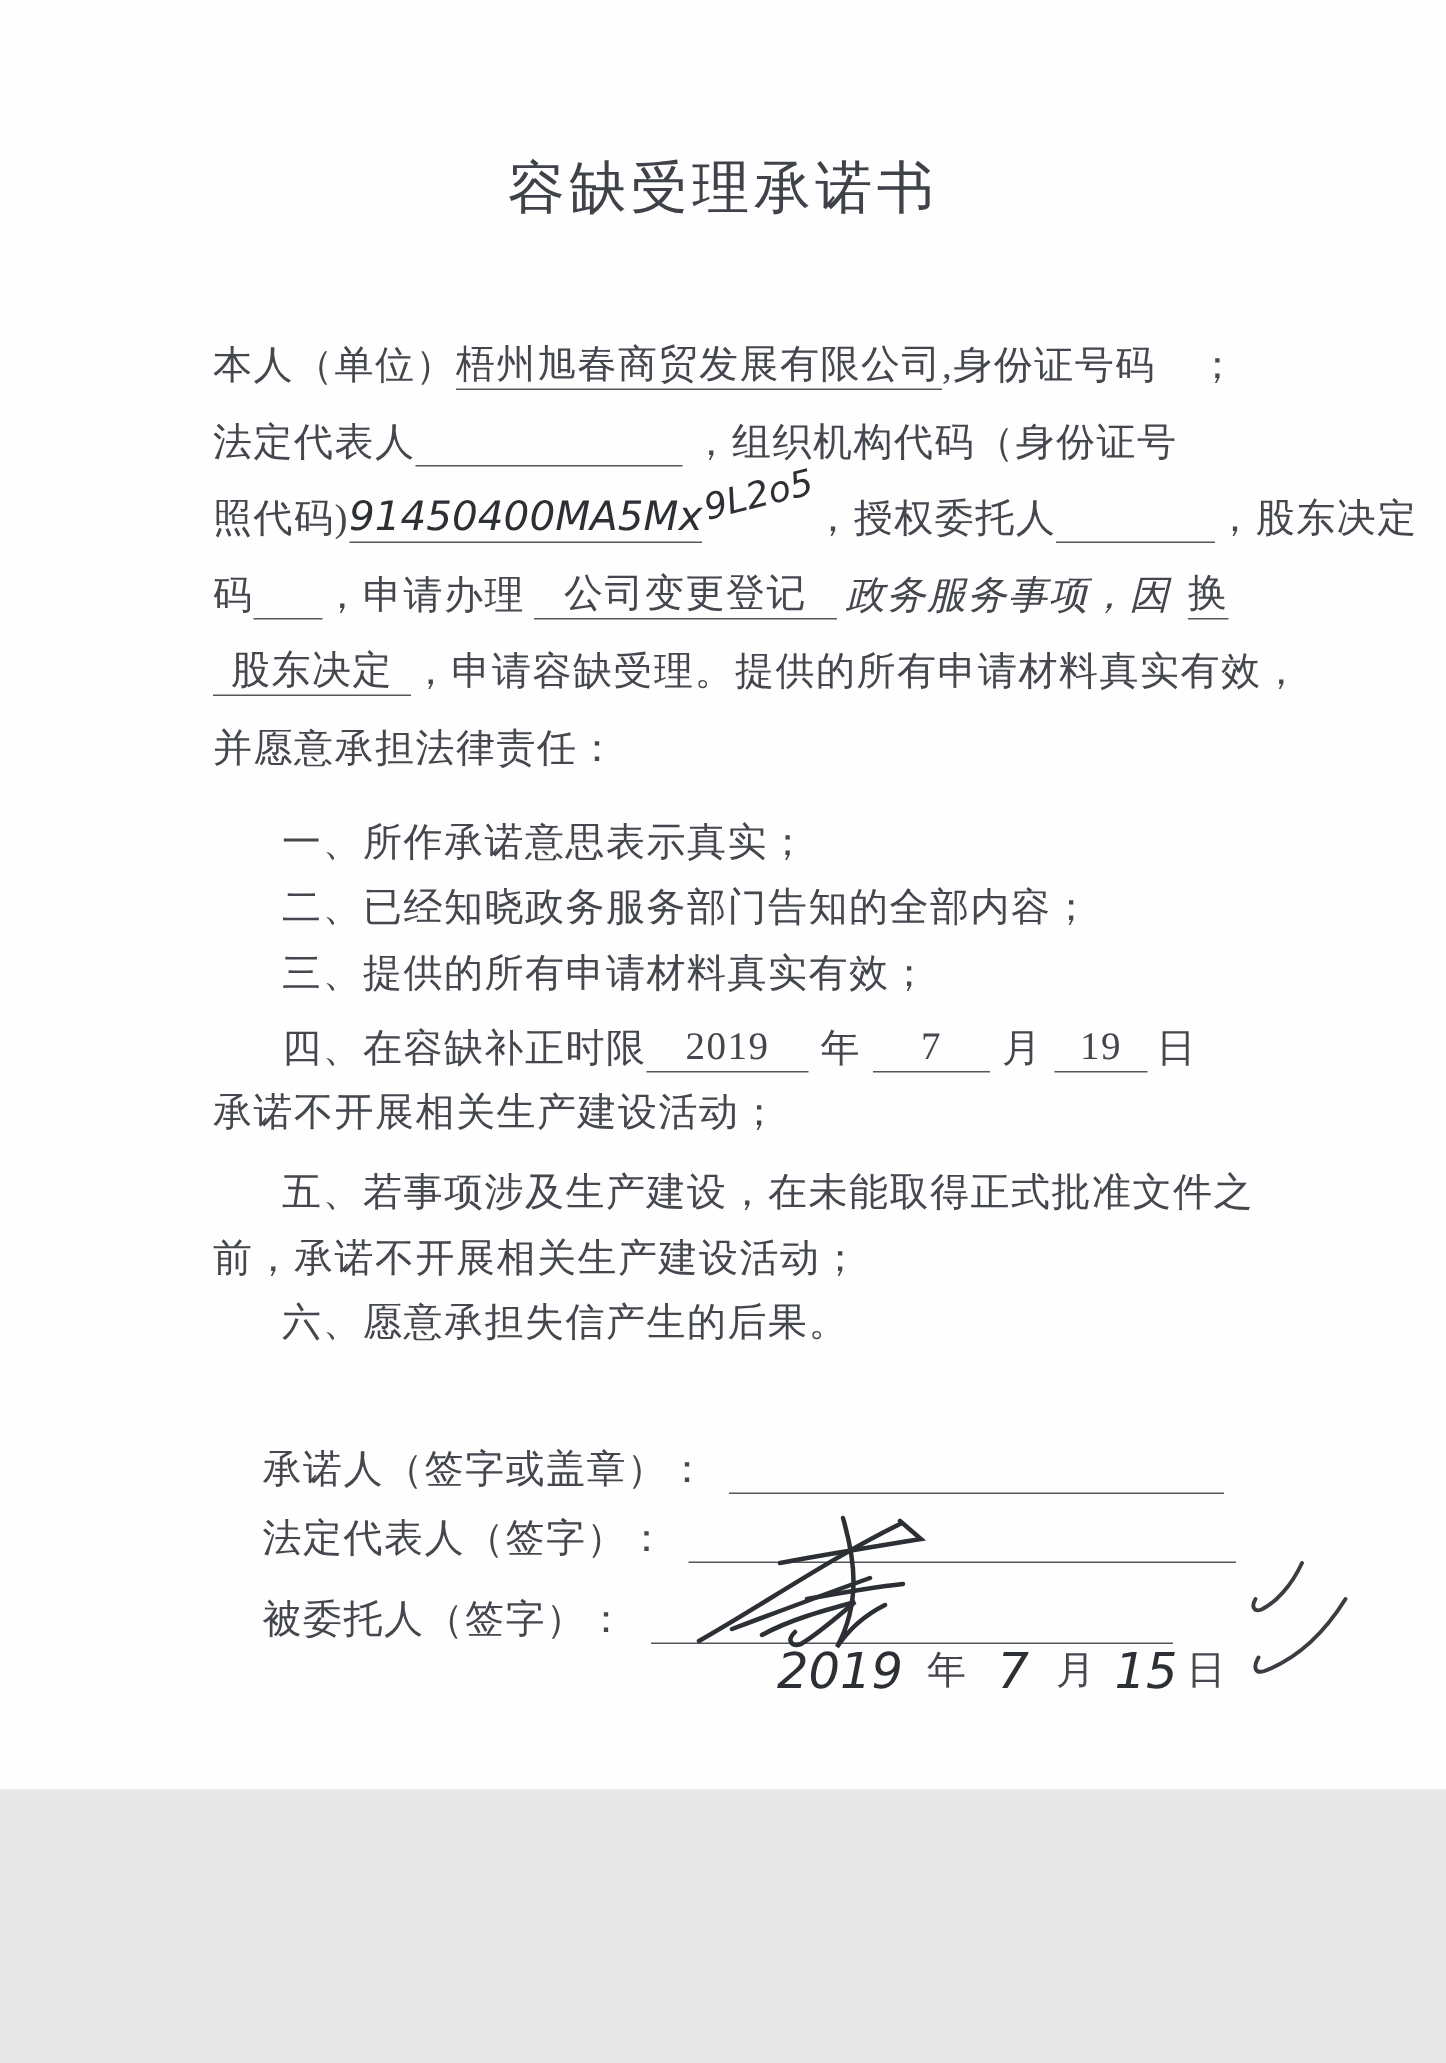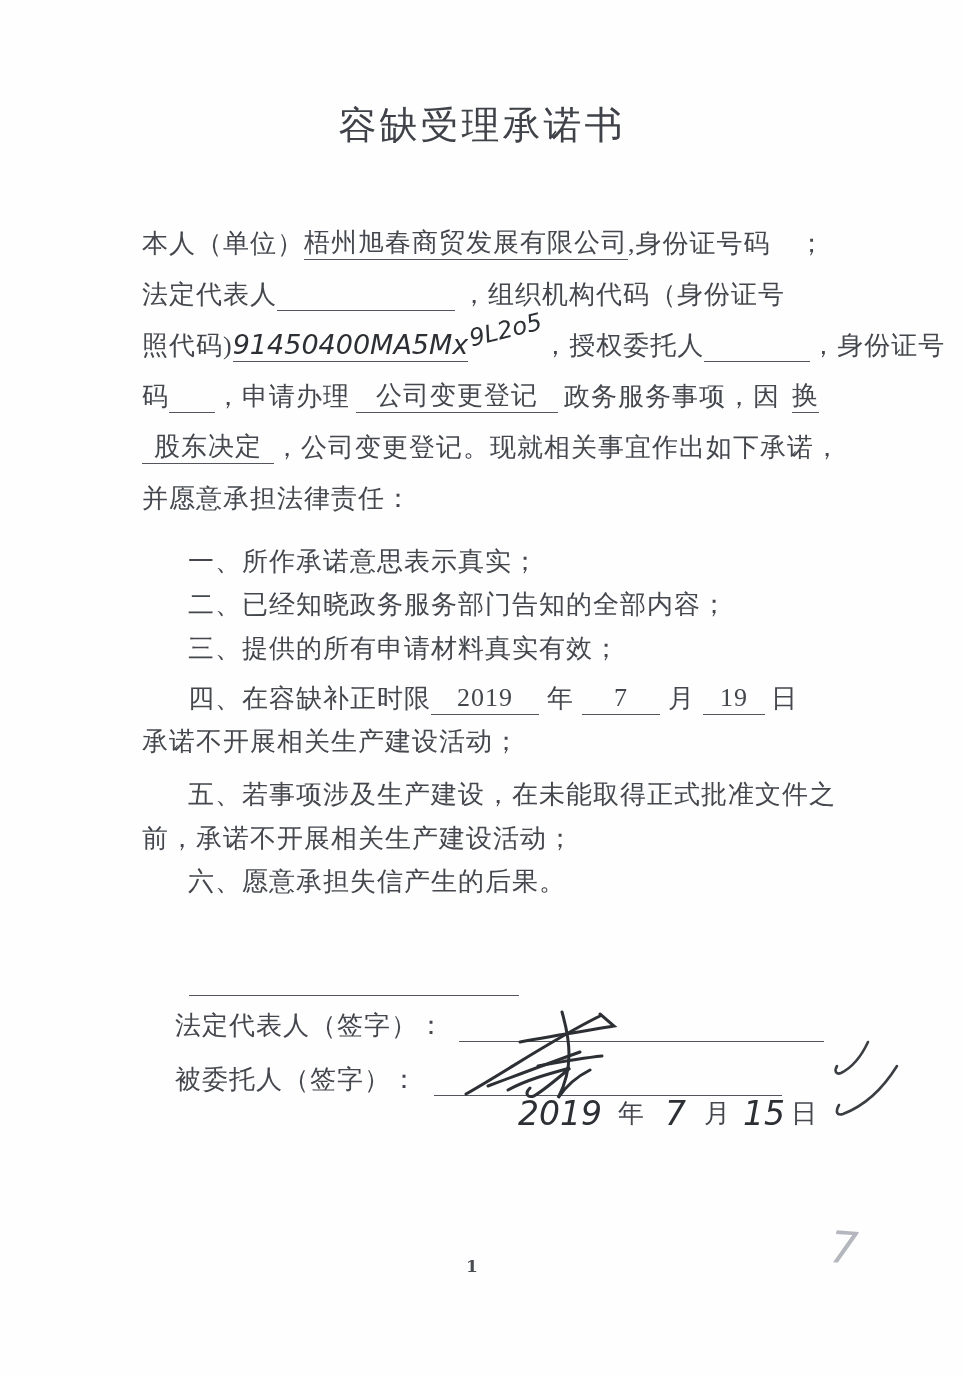--- a/index.html
+++ b/index.html
@@ -1,18 +1,18 @@
 <!DOCTYPE html>
 <html><head>
 <meta charset="utf-8">
 <style>
   html,body{margin:0;padding:0;background:#e8e8e8;}
   .page{
     position:relative;
-    width:964px;height:1375px;
+    width:964px;height:1193px;
     margin:0 auto;
     background:#fefefe;
     overflow:hidden;
     font-family:"Liberation Serif","DejaVu Serif",serif;
     color:#44474d;
   }
   .doc-title{
     position:absolute;top:100px;left:0;width:964px;
     text-align:center;
     font-size:38px;letter-spacing:3px;
@@ -59,33 +59,33 @@
 </head>
 <body>
 
 <div class="page">
 
   <div class="doc-title">容缺受理承诺书</div>
 
   <div>
       <div class="line" style="left: 142px; top: 216px;"><span class="seg">本人（单位）</span><span class="seg u">梧州旭春商贸发展有限公司</span><span class="seg">,身份证号码</span><span class="seg" style="margin-left: 28px;">；</span></div>
       <div class="line" style="left: 142px; top: 267px;"><span class="seg">法定代表人</span><span class="seg u" style="min-width: 178px;"></span><span class="seg" style="margin-left: 6px;">，组织机构代码（身份证号</span></div>
-      <div class="line" style="left: 142px; top: 318px;"><span class="seg">照代码)</span><span class="seg u hand">91450400MA5Mx</span><span class="seg hand sup">9L2o5</span><span class="seg">，授权委托人</span><span class="seg u" style="min-width: 106px;"></span><span class="seg">，身份证号</span></div>
-      <div class="line" style="left: 142px; top: 369px;"><span class="seg">码</span><span class="seg u" style="min-width: 46px;"></span><span class="seg">，申请办理</span><span class="seg u" style="margin-left: 6px; padding-left: 20px; padding-right: 20px;">公司变更登记</span><span class="seg" style="margin-left: 6px;">政务服务事项，因</span><span class="seg u" style="margin-left: 12px;">换</span></div>
-      <div class="line" style="left: 142px; top: 420px;"><span class="seg u" style="padding-left: 12px; padding-right: 12px;">股东决定</span><span class="seg">，公司变更登记。现就相关事宜作出如下承诺，</span></div>
+      <div class="line" style="left: 142px; top: 318px;"><span class="seg">照代码)</span><span class="seg u hand">91450400MA5Mx</span><span class="seg hand sup">9L2o5</span><span class="seg">，授权委托人</span><span class="seg u" style="min-width: 106px;"></span><span class="seg">，股东决定</span></div>
+      <div class="line" style="left: 142px; top: 369px;"><span class="seg">码</span><span class="seg u" style="min-width: 46px;"></span><span class="seg">，申请办理</span><span class="seg u" style="margin-left: 6px; padding-left: 20px; padding-right: 20px;">公司变更登记</span><span class="seg" style="margin-left: 6px; font-style: italic;">政务服务事项，因</span><span class="seg u" style="margin-left: 12px;">换</span></div>
+      <div class="line" style="left: 142px; top: 420px;"><span class="seg u" style="padding-left: 12px; padding-right: 12px;">股东决定</span><span class="seg">，申请容缺受理。提供的所有申请材料真实有效，</span></div>
       <div class="line" style="left: 142px; top: 471px; text-decoration: underline;"><span class="seg">并愿意承担法律责任：</span></div>
       <div class="line" style="left: 188px; top: 534px;"><span class="seg">一、所作承诺意思表示真实；</span></div>
       <div class="line" style="left: 188px; top: 577px;"><span class="seg">二、已经知晓政务服务部门告知的全部内容；</span></div>
       <div class="line" style="left: 188px; top: 621px;"><span class="seg">三、提供的所有申请材料真实有效；</span></div>
       <div class="line" style="left: 188px; top: 671px;"><span class="seg">四、在容缺补正时限</span><span class="seg u ctr" style="min-width: 108px;">2019</span><span class="seg" style="margin-left: 8px;">年</span><span class="seg u ctr" style="min-width: 78px; margin-left: 8px;">7</span><span class="seg" style="margin-left: 8px;">月</span><span class="seg u ctr" style="min-width: 62px; margin-left: 8px;">19</span><span class="seg" style="margin-left: 6px;">日</span></div>
       <div class="line" style="left: 142px; top: 714px;"><span class="seg">承诺不开展相关生产建设活动；</span></div>
       <div class="line" style="left: 188px; top: 767px;"><span class="seg">五、若事项涉及生产建设，在未能取得正式批准文件之</span></div>
       <div class="line" style="left: 142px; top: 811px;"><span class="seg">前，承诺不开展相关生产建设活动；</span></div>
       <div class="line" style="left: 188px; top: 854px;"><span class="seg">六、愿意承担失信产生的后果。</span></div>
-      <div class="line" style="left: 175px; top: 952px;"><span class="seg u" style="min-width: 330px; margin-left: 14px;"></span></div>
+      <div class="line" style="left: 175px; top: 952px;"><span class="seg">承诺人（签字或盖章）：</span><span class="seg u" style="min-width: 330px; margin-left: 14px;"></span></div>
       <div class="line" style="left: 175px; top: 998px;"><span class="seg">法定代表人（签字）：</span><span class="seg u" style="min-width: 365px; margin-left: 14px;"></span></div>
       <div class="line" style="left: 175px; top: 1052px;"><span class="seg">被委托人（签字）：</span><span class="seg u" style="min-width: 348px; margin-left: 16px;"></span></div>
       <div class="line" style="left: 518px; top: 1086px;"><span class="seg hand bighand">2019</span><span class="seg" style="margin-left: 16px;">年</span><span class="seg hand bighand" style="margin-left: 20px;">7</span><span class="seg" style="margin-left: 18px;">月</span><span class="seg hand bighand" style="margin-left: 12px;">15</span><span class="seg" style="margin-left: 6px;">日</span></div>
     </div>
 
   <svg class="overlay" width="964" height="1375" viewBox="0 0 964 1375" fill="none" stroke="#2c2f34" stroke-width="3" stroke-linecap="round">
     <path d="M466,1094 C505,1072 555,1038 600,1016"></path>
     <path d="M488,1086 C520,1074 552,1062 580,1052"></path>
     <path d="M520,1042 C552,1036 584,1031 614,1026 L600,1014"></path>
     <path d="M562,1012 C570,1040 574,1068 558,1098 C566,1086 578,1076 590,1070"></path>

